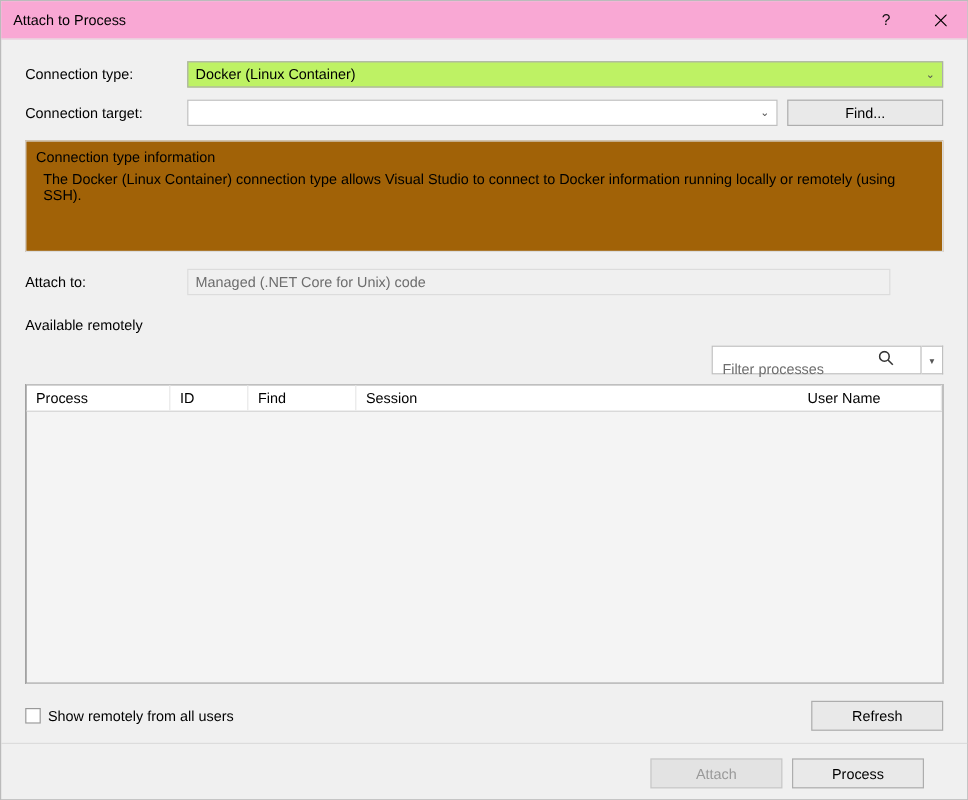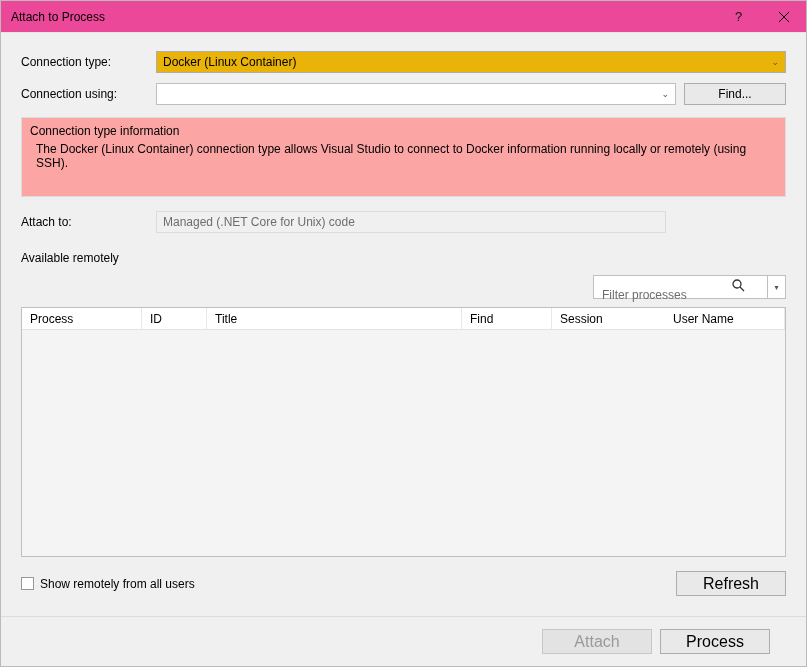--- a/index.html
+++ b/index.html
@@ -18,21 +18,21 @@
       background: #f0f0f0;
       border: 1px solid #bbb;
       display: flex;
       flex-direction: column;
     }
     .titlebar {
       display: flex;
       align-items: center;
       height: 32px;
       padding-left: 10px;
-      background: #ec4899;
+      background: #f9a8d4;
       border-bottom: 1px solid #e5e5e5;
     }
     .titlebar .title { flex: 1; font-size: 12px; }
     .titlebar .tb-btn {
       width: 45px; height: 32px;
       display: flex; align-items: center; justify-content: center;
       font-size: 13px; color: #111;
     }
     .titlebar .tb-btn svg { width: 10px; height: 10px; }
     .content {
@@ -40,54 +40,54 @@
       padding: 18px 20px 10px 20px;
       display: flex;
       flex-direction: column;
     }
     .row { display: flex; align-items: center; margin-bottom: 10px; }
     .row-label { width: 135px; color: #000; }
     .combo {
       flex: 1;
       height: 22px;
       border: 1px solid #adadad;
-      background: #eab308;
+      background: #bef264;
       display: flex; align-items: center;
       padding: 0 6px;
       position: relative;
       font-size: 12px;
     }
     .combo .chev {
       margin-left: auto;
       font-size: 9px; color: #555;
     }
     .combo.light { background: #fff; border: 1px solid #bfbfbf; }
     .find-btn {
-      width: 102px; height: 22px; margin-left: 8px;
+      width: 130px; height: 22px; margin-left: 8px;
       border: 1px solid #adadad; background: #e9e9e9;
       display: flex; align-items: center; justify-content: center;
       font-size: 12px;
     }
     .info-box {
       border: 1px solid #dcdcdc;
-      background: #fca5a5;
-      padding: 6px 8px 26px 8px;
+      background: #a16207;
+      padding: 6px 8px 39px 8px;
       margin-top: 2px;
       margin-bottom: 14px;
     }
     .info-box .info-title { margin-bottom: 4px; }
     .info-box .info-text { padding-left: 6px; color: #000; }
     .attach-box {
       height: 22px;
       background: #f0f0f0;
       border: 1px solid #dcdcdc;
       padding: 0 6px;
       color: #6d6d6d;
       display: flex; align-items: center;
-      width: 510px;
+      width: 586px;
     }
     .section-label { margin: 8px 0 10px 0; }
     .filter-row { display: flex; justify-content: flex-end; margin-bottom: 8px; }
     .filter-input {
       width: 175px; height: 24px;
       border: 1px solid #bfbfbf;
       background: #fff;
       padding: 16px 26px 0 8px;
       color: #6d6d6d;
       display: flex; align-items: center;
@@ -123,21 +123,21 @@
     .below-grid {
       display: flex; align-items: center; margin-top: 14px;
     }
     .checkbox {
       width: 13px; height: 13px; border: 1px solid #999; background: #fff; margin-right: 6px;
     }
     .btn {
       width: 110px; height: 25px;
       border: 1px solid #adadad; background: #e9e9e9;
       display: flex; align-items: center; justify-content: center;
-      font-size: 16px;
+      font-size: 12px;
     }
     .footer {
       border-top: 1px solid #dcdcdc;
       padding: 12px 36px;
       display: flex; justify-content: flex-end; gap: 8px;
     }
     .btn.disabled { color: #9a9a9a; background: #e3e3e3; border-color: #c7c7c7; }
   </style>
 </head>
 <body>
@@ -159,21 +159,21 @@
 
     <div class="row">
       <div class="row-label">Connection type:</div>
       <div class="combo">
         <span>Docker (Linux Container)</span>
         <span class="chev">⌄</span>
       </div>
     </div>
 
     <div class="row">
-      <div class="row-label">Connection using:</div>
+      <div class="row-label">Connection target:</div>
       <div class="combo light">
         <span></span>
         <span class="chev">⌄</span>
       </div>
       <div class="find-btn">
         <span>Find...</span>
       </div>
     </div>
 
     <div class="info-box">
@@ -202,21 +202,20 @@
       </div>
       <div class="filter-dd">
         <span>▾</span>
       </div>
     </div>
 
     <div class="grid">
       <div class="grid-header">
         <div class="gh" style="width:120px">Process</div>
         <div class="gh" style="width:65px">ID</div>
-        <div class="gh" style="width:255px">Title</div>
         <div class="gh" style="width:90px">Find</div>
         <div class="gh" style="flex:1;border-right:none">Session</div>
         <div class="gh" style="width:120px">User Name</div>
       </div>
       <div class="grid-body"></div>
     </div>
 
     <div class="below-grid">
       <div class="checkbox"></div>
       <span>Show remotely from all users</span>

